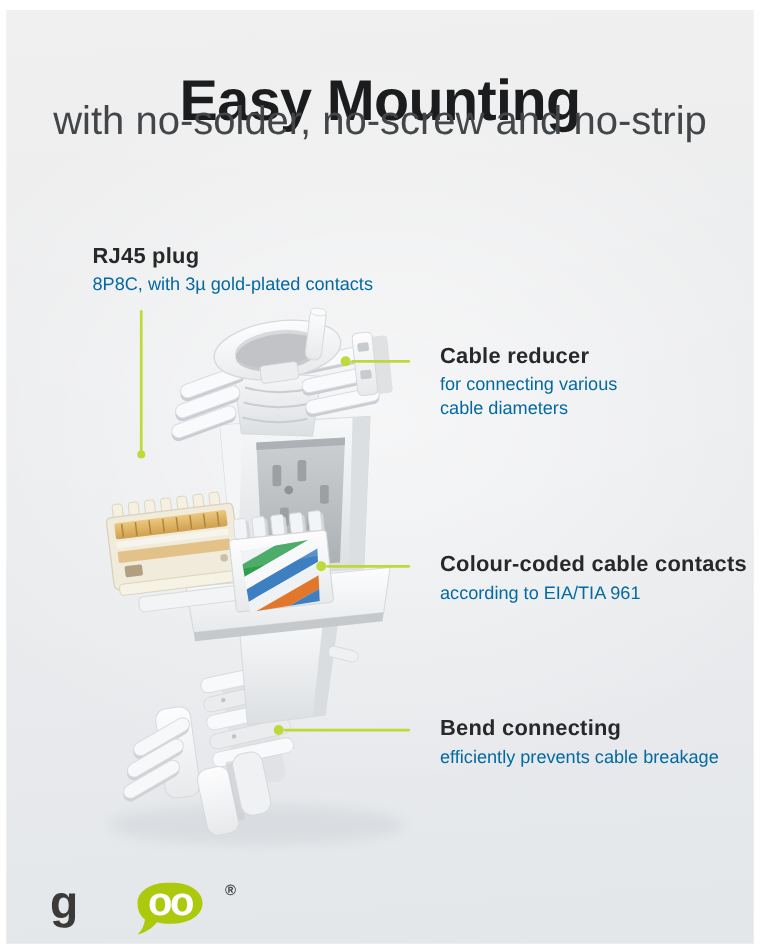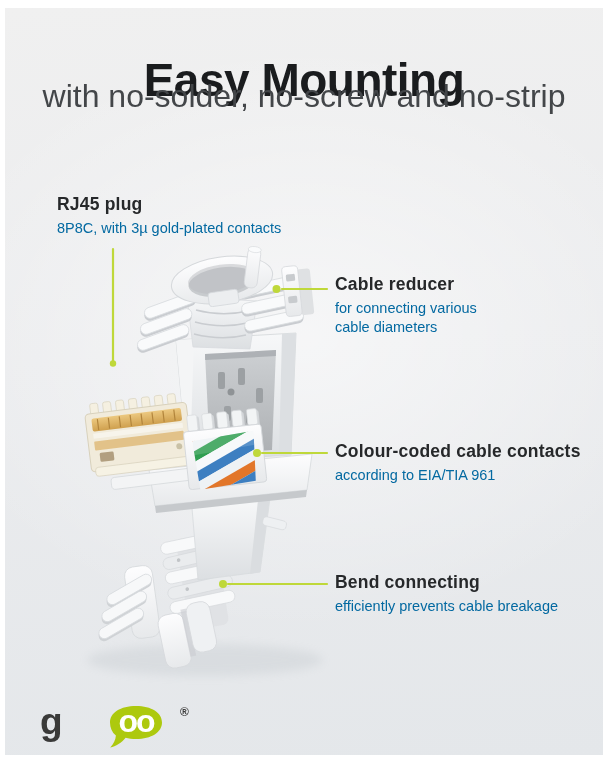--- a/index.html
+++ b/index.html
@@ -22,21 +22,21 @@
     font-size:46px; font-weight:bold; color:#1a1c1e;
     letter-spacing:-0.5px;
   }
   .page-subtitle {
     position:absolute; top:79px; left:0; width:608px;
     text-align:center;
     font-size:32px; line-height:34px; font-weight:400; color:#434649;
   }
   .page-subtitle span { display:block; }
   .product-svg { position:absolute; left:0; top:0; pointer-events:none; }
-  .callout { position:absolute; }
+  .callout { position:absolute;margin-left:17px; }
   .callout-title {
     font-size:17.5px; font-weight:bold; color:#26282a;
     margin:0 0 4px 0; white-space:nowrap; letter-spacing:.2px;
   }
   .callout-desc {
     font-size:14.5px; line-height:19px; color:#0369a1; margin:0;
   }
   .nowrap { white-space:nowrap; }
   #label-reducer .callout-desc { width:168px; }
   

